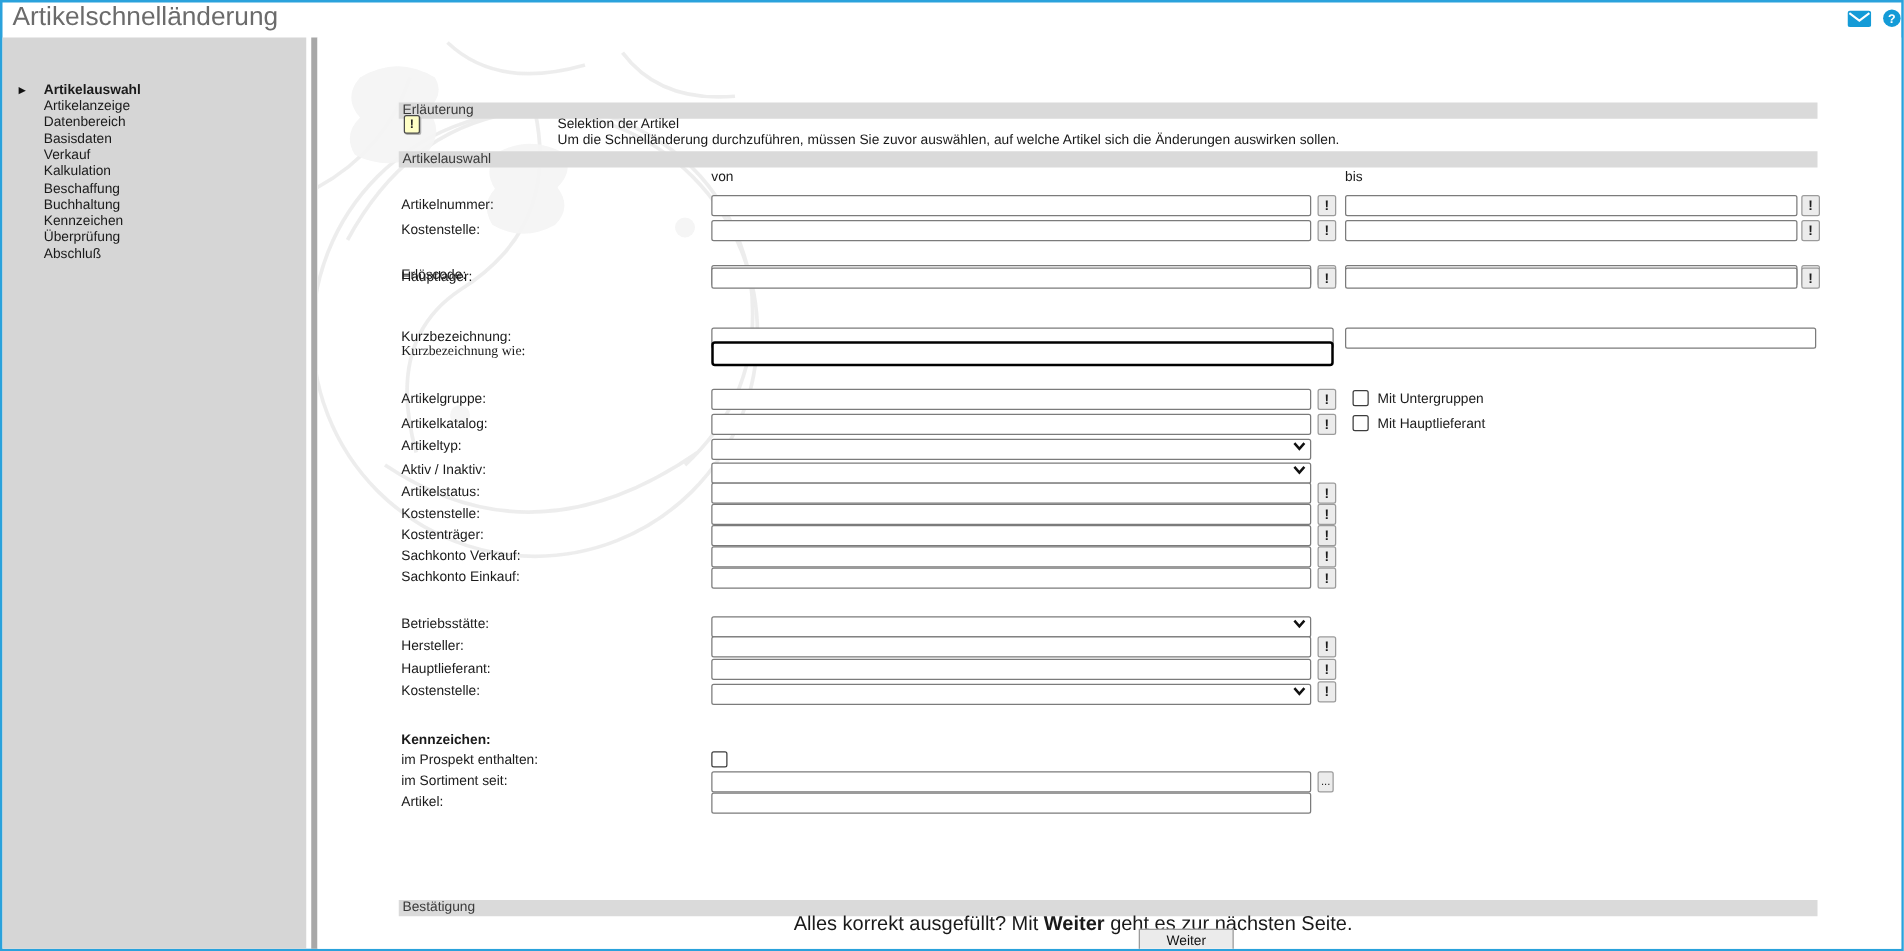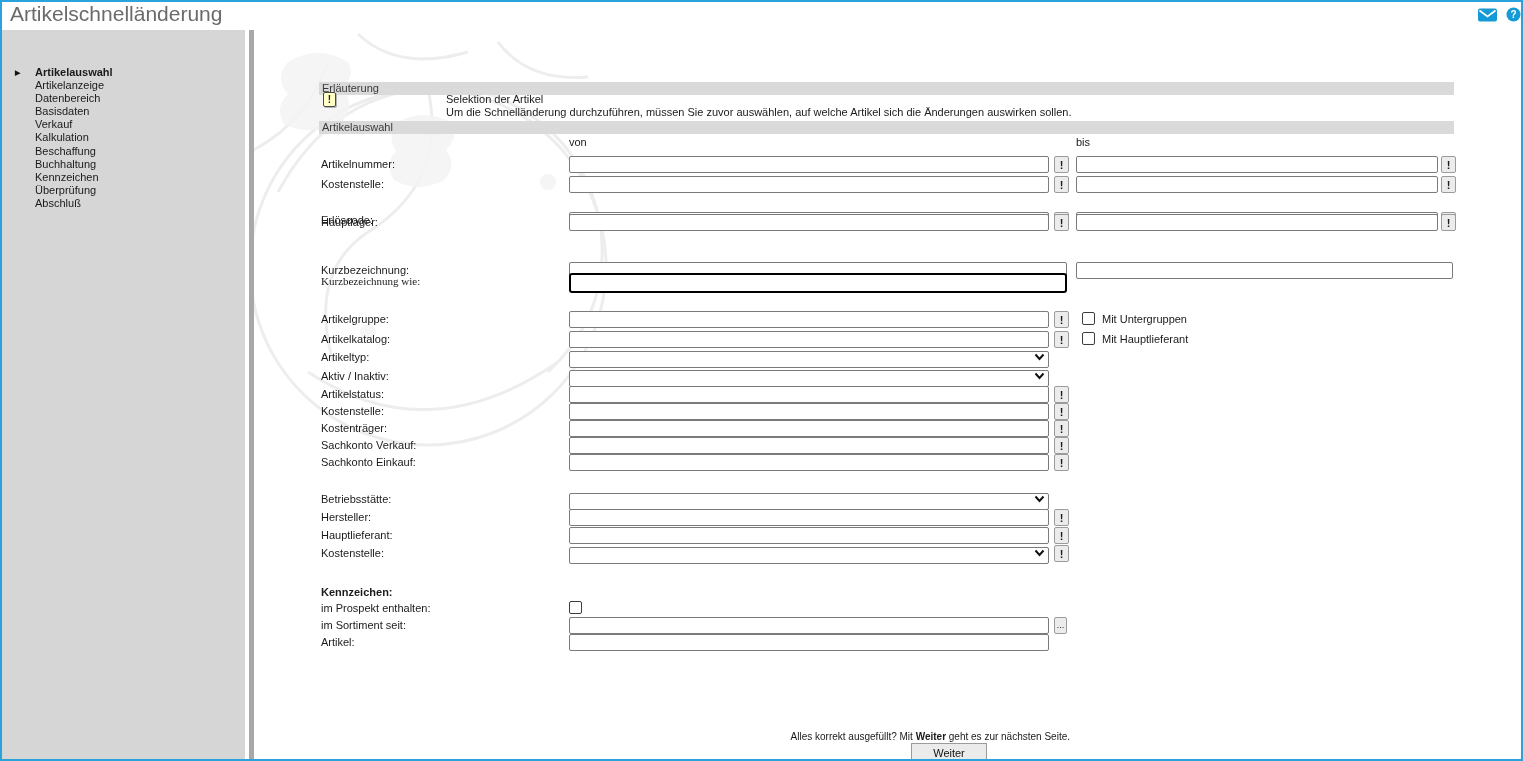--- a/index.html
+++ b/index.html
@@ -25,21 +25,21 @@
   .flabel.bold{font-weight:bold;}
   .tin{position:absolute;top:0;height:13px;border:1px solid #7b7b7b;border-radius:2px;font-size:11px;padding:1px 3px;font-family:inherit;background:#fff;box-sizing:content-box;margin:0;}
   .tin.focusfield{border:2px solid #000;border-radius:3px;height:14px;}
   .lookup-btn{position:absolute;top:0;width:15px;height:17px;background:#ececec;border:1px solid #9b9b9b;border-radius:2px;font-weight:bold;font-size:11px;line-height:14px;text-align:center;color:#1d1d1d;padding:0;font-family:inherit;cursor:pointer;box-sizing:border-box;}
   .ellipsis-btn{position:absolute;top:0;width:13px;height:17px;background:#ececec;border:1px solid #9b9b9b;border-radius:2px;font-size:9px;line-height:13px;text-align:center;color:#1d1d1d;padding:0;font-family:inherit;cursor:pointer;box-sizing:border-box;}
   .selwrap{position:absolute;top:0;height:17px;}
   .selwrap select{appearance:none;-webkit-appearance:none;width:100%;height:17px;border:1px solid #7b7b7b;border-radius:2px;background:#fff;font-size:11px;padding:0 18px 0 3px;font-family:inherit;box-sizing:border-box;}
   .chev{position:absolute;right:4px;top:4px;pointer-events:none;line-height:0;}
   .cbox{appearance:none;-webkit-appearance:none;position:absolute;width:13px;height:13px;border:1px solid #3d3d3d;border-radius:2px;background:#fff;top:1px;margin:0;cursor:pointer;}
   .cbox-label{position:absolute;top:2px;font-size:11px;color:#1a1a1a;white-space:nowrap;}
-  .confirm-text{position:absolute;top:701px;right:451px;font-size:10px;color:#1a1a1a;white-space:nowrap;}
+  .confirm-text{position:absolute;top:701px;right:439px;font-size:16px;color:#1a1a1a;white-space:nowrap;}
   .confirm-text b{font-weight:bold;}
   .next-btn{position:absolute;left:657px;top:713px;width:76px;height:19px;background:#ebebeb;border:1px solid #9b9b9b;font-size:11px;font-family:inherit;color:#111;cursor:pointer;}
 </style>
 </head>
 <body>
 
 <div class="window">
 
   <div class="app-title">Artikelschnelländerung</div>
 
@@ -227,17 +227,18 @@
           <span class="flabel">im Sortiment seit:</span>
           <input class="tin" type="text" value="" style="left: 315px; width: 472px;">
           <button class="ellipsis-btn" style="left: 800px;">...</button>
         </div>
         <div class="row" style="top: 604px;">
           <span class="flabel">Artikel:</span>
           <input class="tin" type="text" value="" style="left: 315px; width: 472px;">
         </div>
       </div>
 
+    <div class="sectionbar" style="top:690px">Bestätigung</div>
     <div class="confirm-text"><span>Alles korrekt ausgefüllt?  Mit </span><b>Weiter</b><span> geht es zur nächsten Seite.</span></div>
     <button class="next-btn">Weiter</button>
 
   </div>
 </div>
 
 </body></html>

